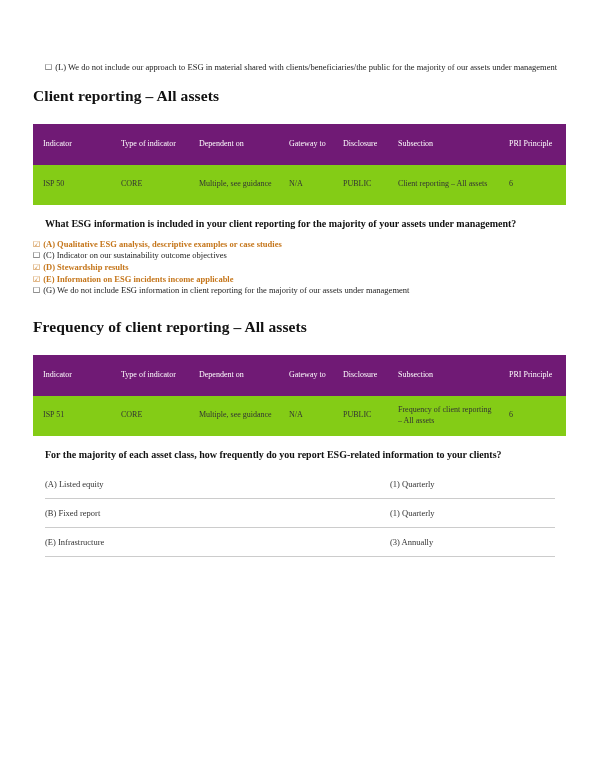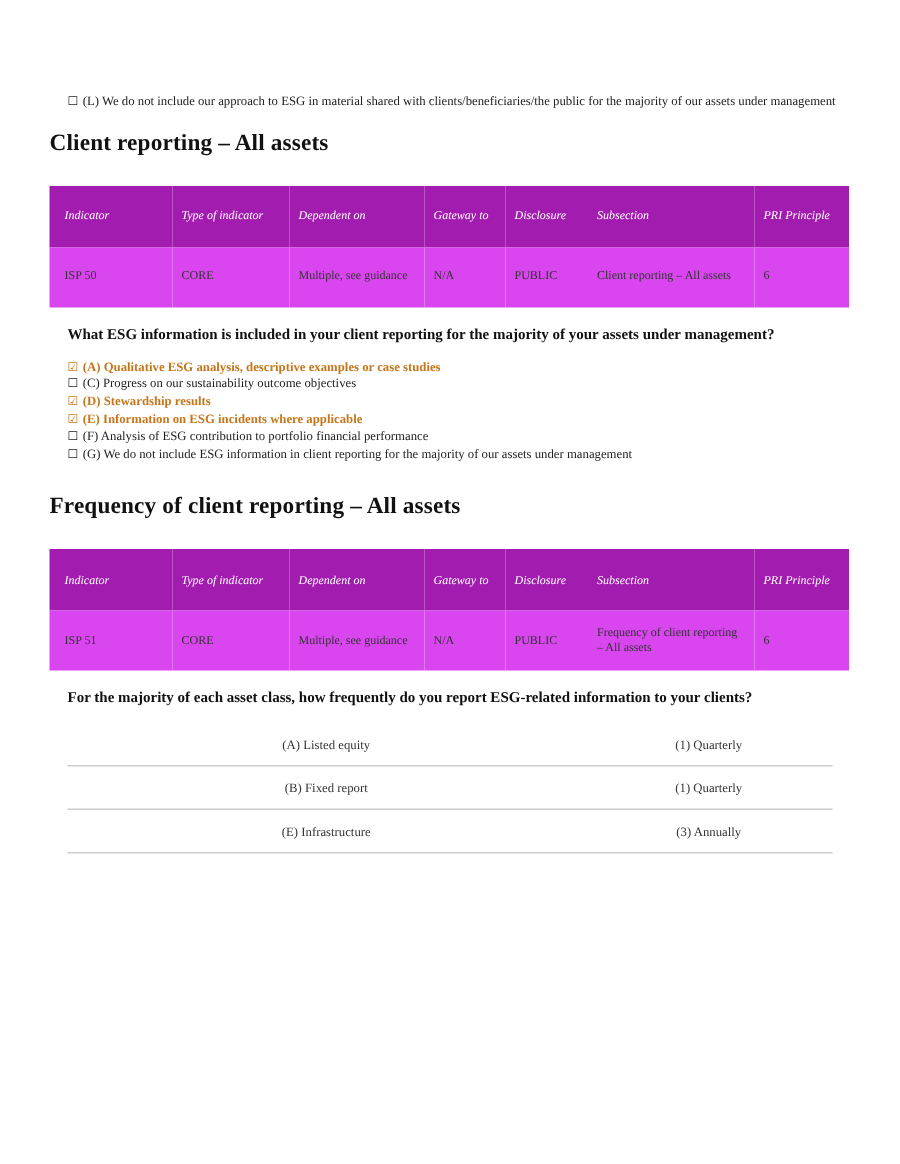--- a/index.html
+++ b/index.html
@@ -7,38 +7,38 @@
   body { font-family:"Liberation Serif","DejaVu Serif",serif; color:#222; position:relative; }
 
   .page { position:relative; width:600px; height:776px; background:#fff; }
 
   .intro { margin:62px 23px 0 45px; font-size:8.5px; line-height:1.4; color:#222; }
   .intro .box { margin-right:3px; font-family:"DejaVu Sans",sans-serif; font-size:8px; }
 
   h1.section-heading { margin:13px 0 0 33px; font-size:15.5px; font-weight:bold; color:#111; letter-spacing:0.1px; }
 
   table.meta { border-collapse:collapse; table-layout:fixed; width:533px; margin:19px 0 0 33px; }
-  table.meta thead tr { background:#a21caf; height:41px;font-style:italic; }
+  table.meta thead tr { background:#701a75; height:41px; }
   table.meta th { color:#ffffff; font-weight:normal; font-size:8px; text-align:left; vertical-align:middle; padding:4px 6px; line-height:1.35; }
   table.meta th:first-child, table.meta td:first-child { padding-left:10px; }
-  table.meta tbody tr { background:#d946ef; height:40px; }
+  table.meta tbody tr { background:#84cc16; height:40px; }
   table.meta td { font-size:8px; color:#333; vertical-align:middle; padding:4px 6px; line-height:1.35; }
   .c0{width:82px}.c1{width:78px}.c2{width:90px}.c3{width:54px}.c4{width:55px}.c5{width:111px}.c6{width:63px}
 
   p.question { margin:13px 35px 0 45px; font-size:10px; font-weight:bold; color:#111; }
 
-  ul.options { list-style:none; margin:10px 35px 0 45px; }
+  ul.options { list-style:none; margin:10px 35px 0 33px; }
   ul.options li { font-size:8.5px; line-height:11.6px; color:#222; }
   ul.options li .box { margin-right:3px; font-family:"DejaVu Sans",sans-serif; font-size:8px; }
   ul.options li.checked { color:#C5761B; font-weight:bold; }
 
   .gap-lg { height:8px; }
 
   table.freq { border-collapse:collapse; table-layout:fixed; width:510px; margin:10px 0 0 45px; }
-  table.freq td { font-size:8.5px; color:#333; text-align:center; vertical-align:middle; height:29px; border-bottom:1px solid #cccccc; }
+  table.freq td { font-size:8.5px; color:#333; text-align:left; vertical-align:middle; height:29px; border-bottom:1px solid #cccccc; }
   table.freq .fc0 { width:345px; }
   table.freq .fc1 { width:165px; }
 </style>
 </head>
 <body>
 
 <div class="page">
 
   <p class="intro"><span class="box">☐</span><span>(L) We do not include our approach to ESG in material shared with clients/beneficiaries/the public for the majority of our assets under management</span></p>
 
@@ -75,24 +75,23 @@
         <td>Client reporting – All assets</td>
         <td>6</td>
       </tr>
     </tbody>
   </table>
 
   <p class="question">What ESG information is included in your client reporting for the majority of your assets under management?</p>
 
   <ul class="options">
     <li class="checked"><span class="box">☑</span><span>(A) Qualitative ESG analysis, descriptive examples or case studies</span></li>
-    <li><span class="box">☐</span><span>(C) Progress on our sustainability outcome objectives</span></li>
+    <li><span class="box">☐</span><span>(C) Indicator on our sustainability outcome objectives</span></li>
     <li class="checked"><span class="box">☑</span><span>(D) Stewardship results</span></li>
-    <li class="checked"><span class="box">☑</span><span>(E) Information on ESG incidents where applicable</span></li>
-    <li><span class="box">☐</span><span>(F) Analysis of ESG contribution to portfolio financial performance</span></li>
+    <li class="checked"><span class="box">☑</span><span>(E) Information on ESG incidents income applicable</span></li>
     <li><span class="box">☐</span><span>(G) We do not include ESG information in client reporting for the majority of our assets under management</span></li>
   </ul>
 
   <div class="gap-lg"></div>
 
   <h1 class="section-heading">Frequency of client reporting – All assets</h1>
 
   <table class="meta">
     <colgroup>
         <col class="c0">

